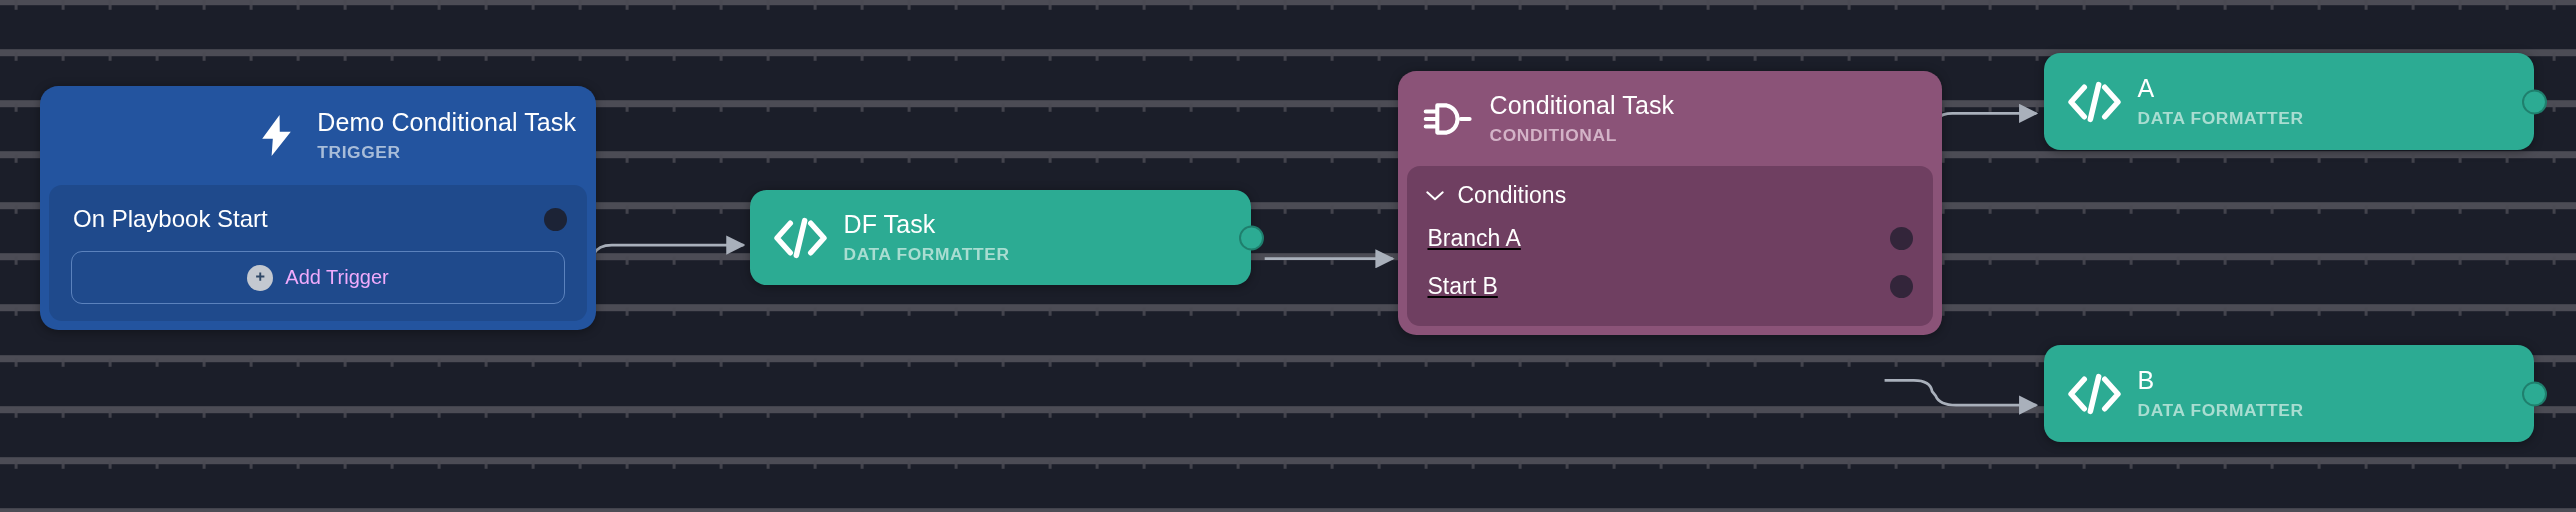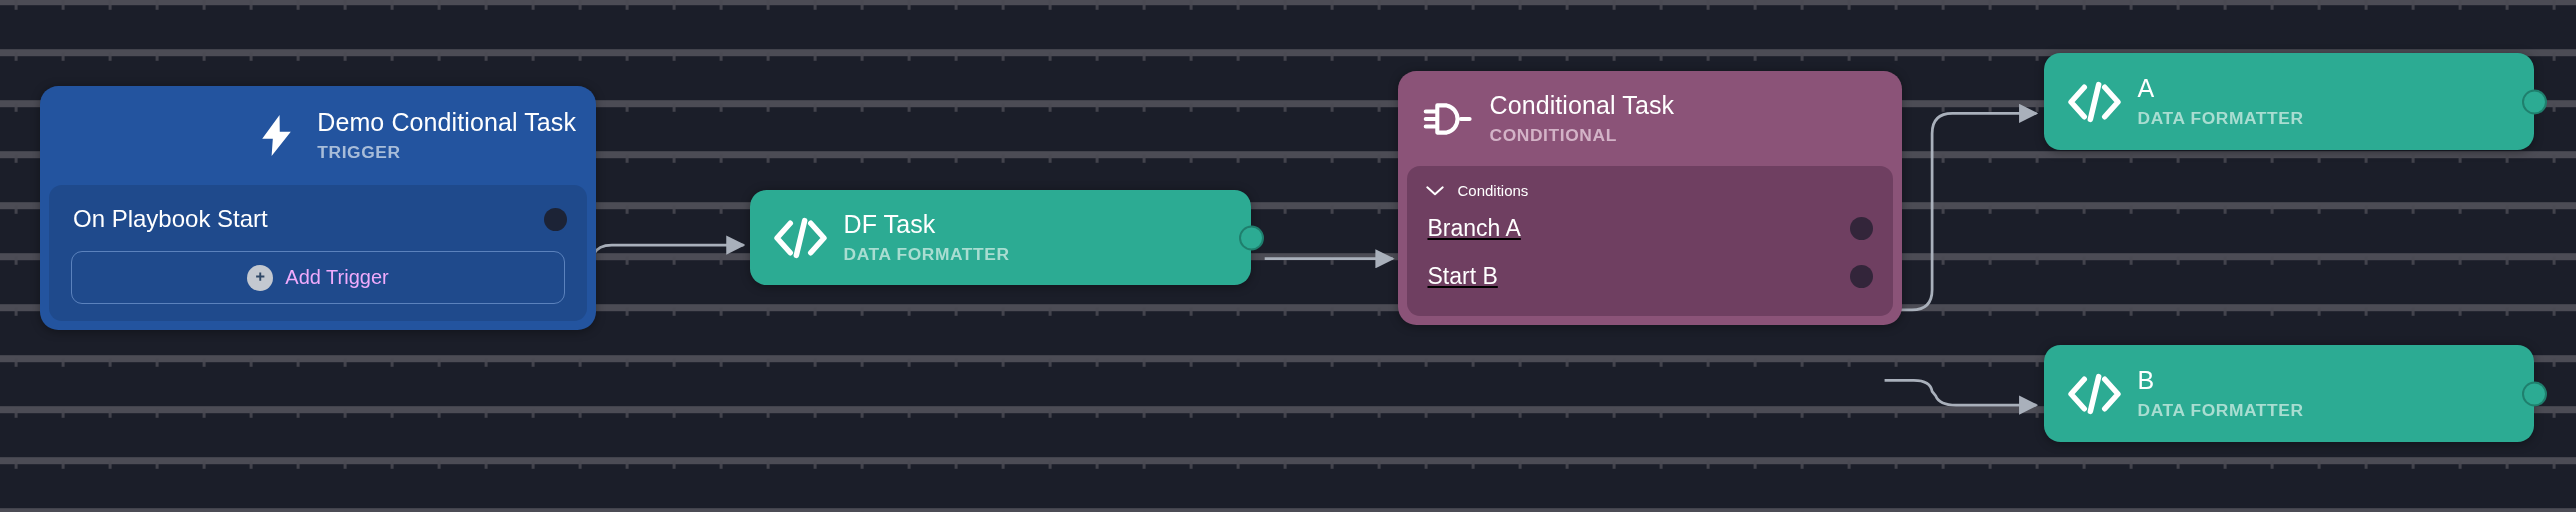--- a/index.html
+++ b/index.html
@@ -168,21 +168,21 @@
     border-radius: 13px;
     margin: 0 9.2px 9.2px 9.2px;
     padding: 9.2px 7.3px 14.6px 7.3px;
   }
   .cond-section {
     display: flex;
     align-items: center;
     gap: 12px;
     padding: 7.3px 9.2px 5.5px 11px;
   }
-  .cond-section-label { color: #ffffff; font-size: 15px; }
+  .cond-section-label { color: #ffffff; font-size: 23px; }
   .branch-row {
     display: flex;
     align-items: center;
     justify-content: space-between;
     height: 48px;
     padding: 0 13px 0 13px;
     text-decoration: underline;
   }
   .branch-label { color: #ffffff; font-size: 23px; white-space: nowrap; }
 
@@ -264,21 +264,21 @@
         <path d="M16.2 1.8 L11.8 20.2" fill="none" stroke="#ffffff" stroke-width="2.9" stroke-linecap="round"></path>
       </svg>
     </span>
     <span class="df-titles">
       <span class="node-title">DF Task</span>
       <span class="node-sub">DATA FORMATTER</span>
     </span>
     <span class="port-teal" style="right:-13px; top:50%; transform:translateY(-50%);"></span>
   </div>
 
-  <div class="node cond" style="left:1398px; top:71px; width:504px;">
+  <div class="node cond" style="left:1398px; top:71px; width:544px;">
 
     <div class="cond-head">
       <span class="gate-icon">
         <svg width="51" height="40" viewBox="0 0 30 22" aria-hidden="true">
           <path d="M9 3 h5.5 a8.2 8.2 0 0 1 0 16 H9 Z" fill="none" stroke="#ffffff" stroke-width="2.4" stroke-linejoin="round"></path>
           <path d="M2.2 6.6 h6.6 M2.2 11 h6.6 M2.2 15.4 h6.6" stroke="#ffffff" stroke-width="2.4" stroke-linecap="round"></path>
           <path d="M22.8 11 h5.2" stroke="#ffffff" stroke-width="2.4" stroke-linecap="round"></path>
         </svg>
       </span>
       <span class="trigger-titles">

